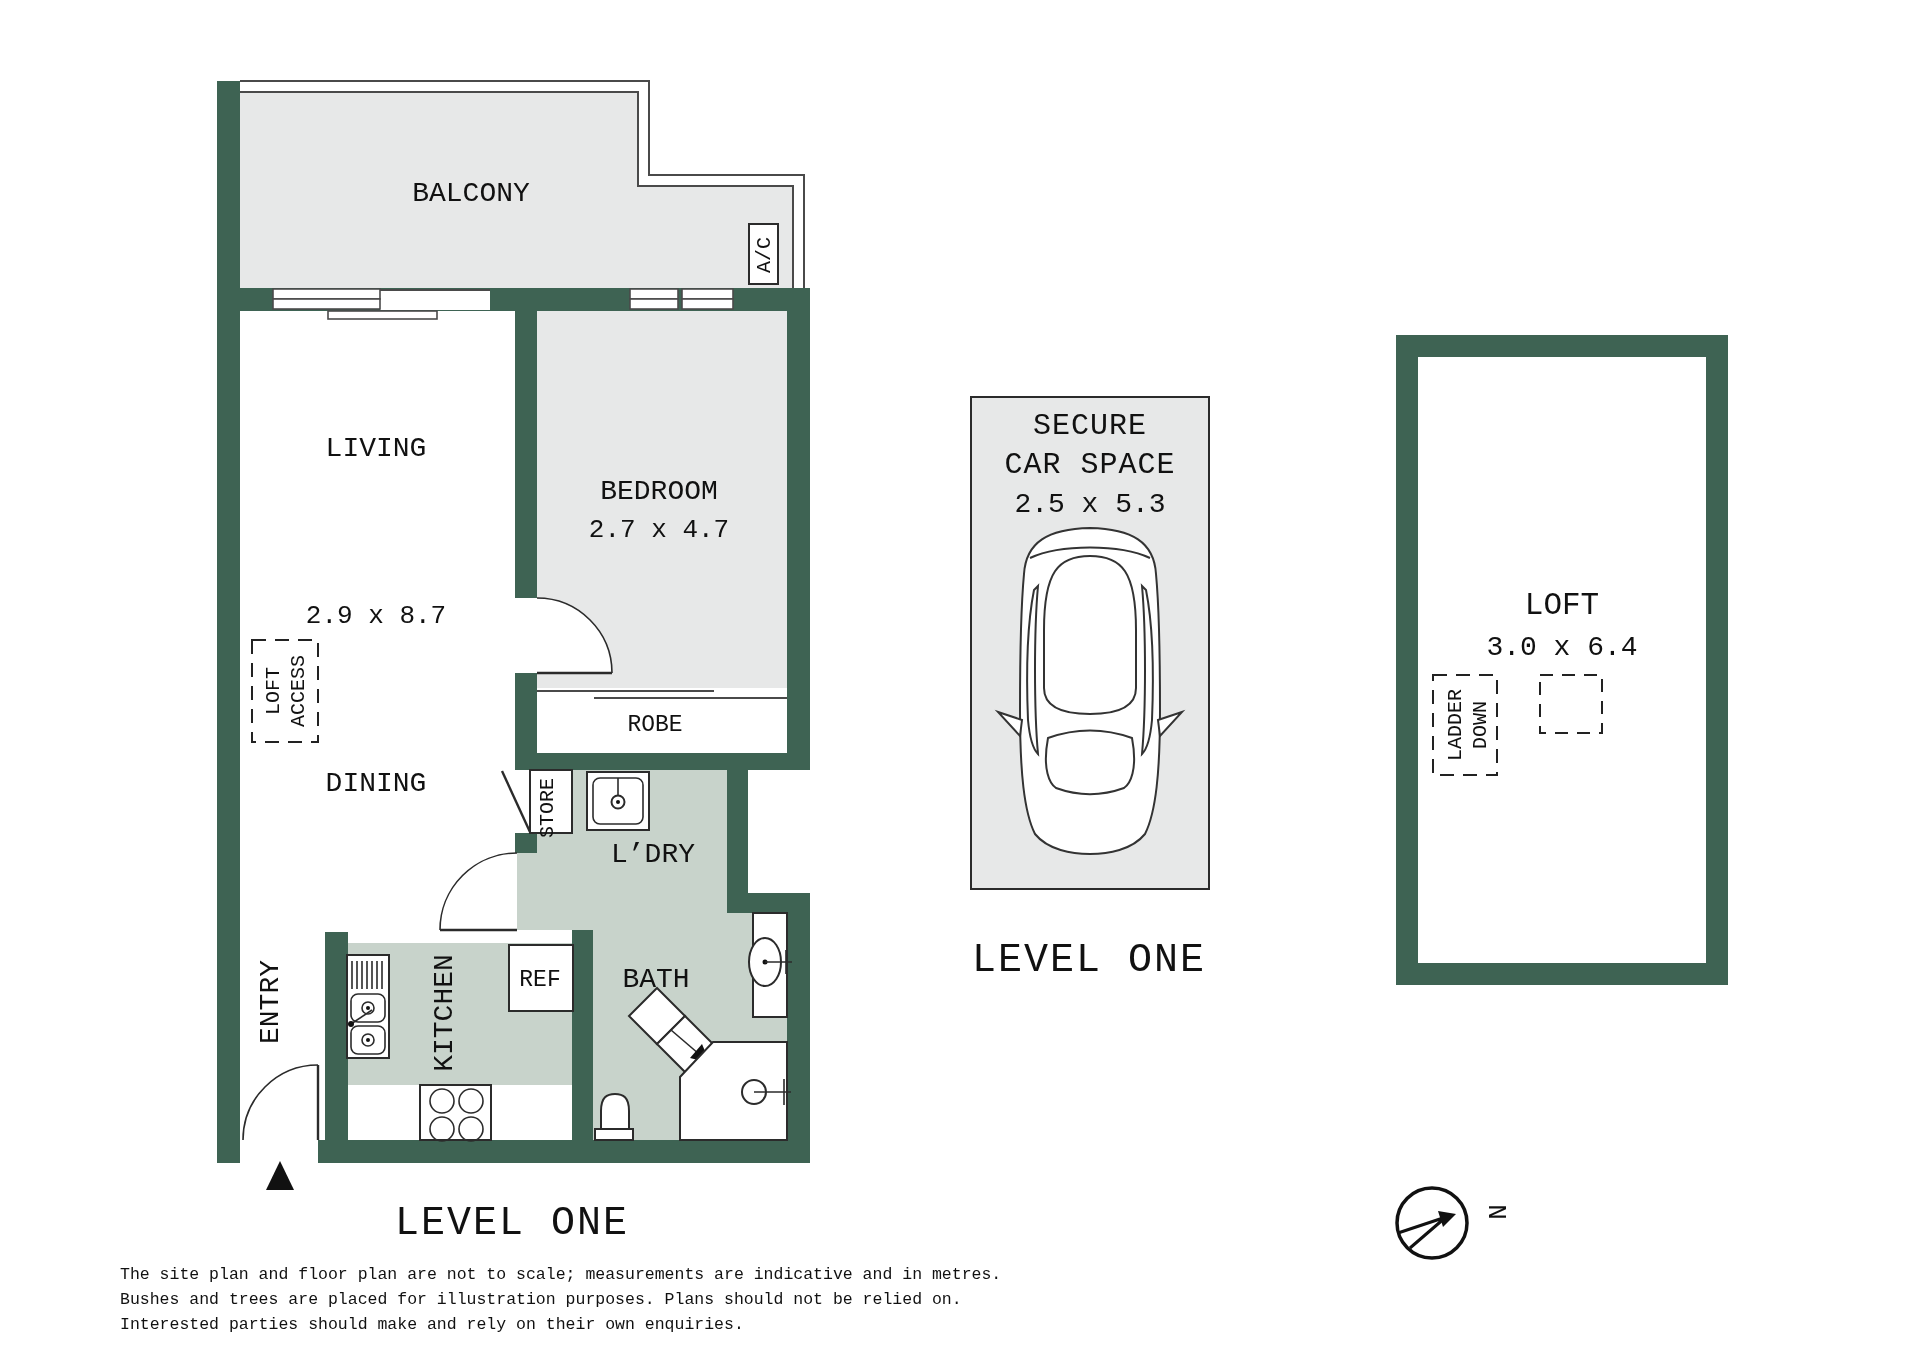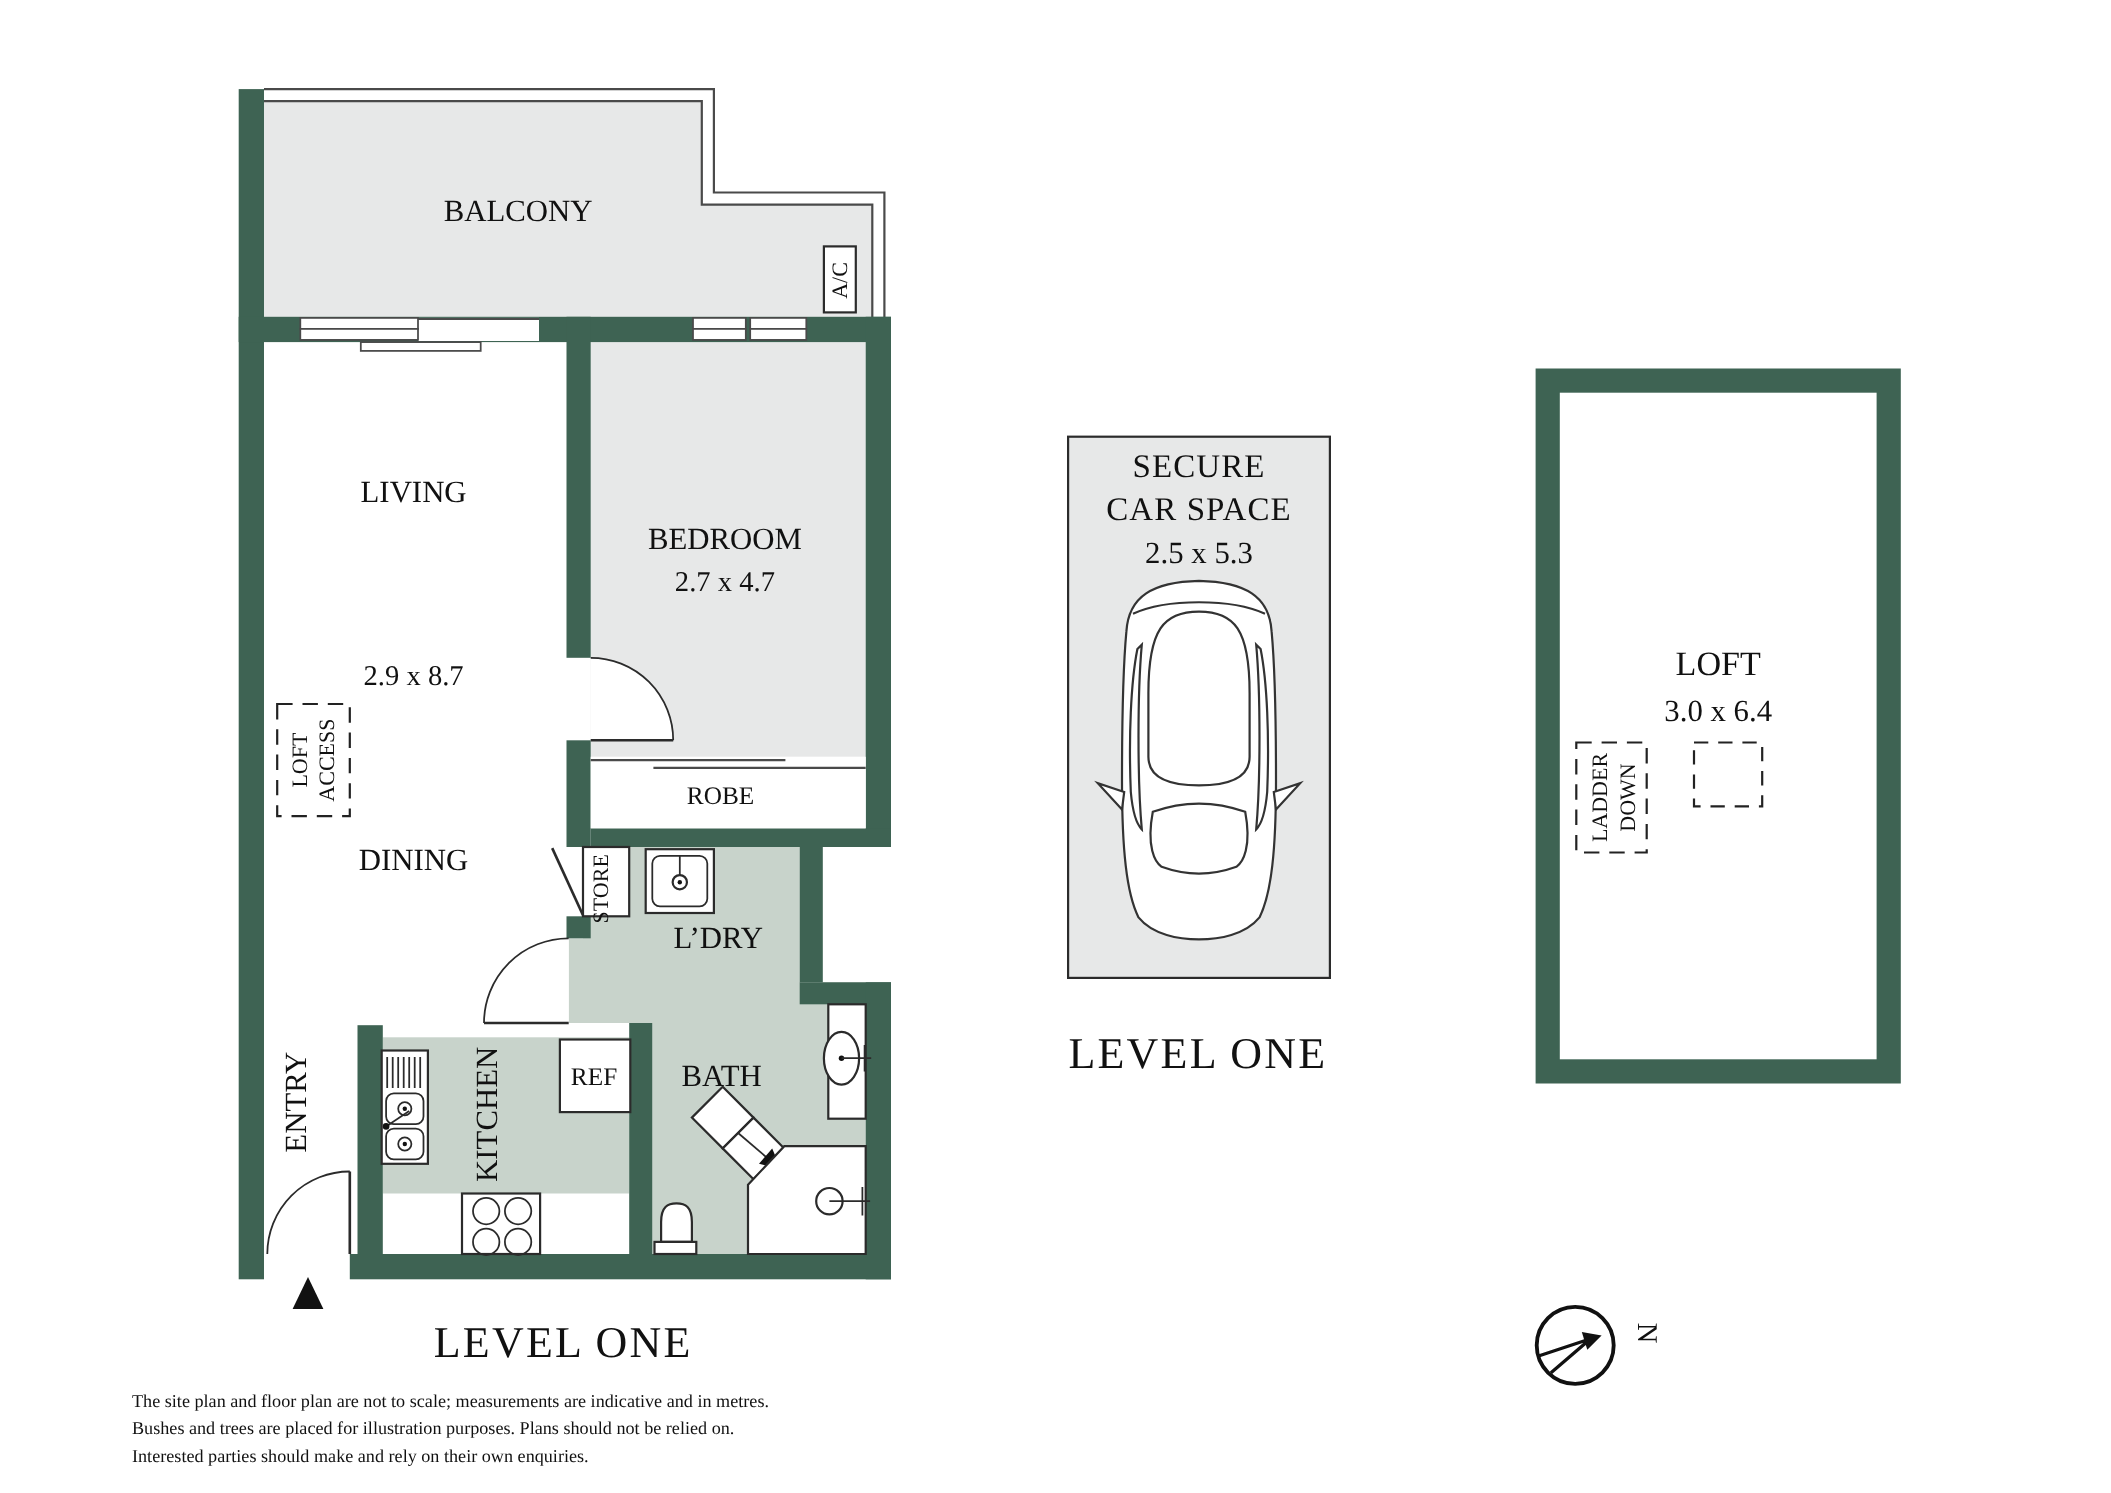--- a/index.html
+++ b/index.html
@@ -1,17 +1,17 @@
 <!DOCTYPE html>
 <html style="--color-wall: #3e6353; --color-light_fill: #e7e8e8; --color-wet_fill: #c8d3cb; --color-line: #4a4a4a; --color-text: #111111;"><head>
 <meta charset="utf-8">
 <style>
   html,body{margin:0;padding:0;background:#ffffff;}
   .stage{position:relative;width:1919px;height:1357px;background:#fff;overflow:hidden;
-         font-family:Liberation Serif, serif;}
+         font-family:Liberation Mono, monospace;}
   svg{position:absolute;left:0;top:0;}
   .wall{fill:var(--color-wall,#3e6353);stroke:none;}
   .fill-light{fill:var(--color-light_fill,#e7e8e8);stroke:none;}
   .fill-sage{fill:var(--color-wet_fill,#c8d3cb);stroke:none;}
   .fence{fill:none;stroke:var(--color-line,#4a4a4a);stroke-width:2;}
   .thin{fill:#ffffff;stroke:var(--color-line,#4a4a4a);stroke-width:1.6;}
   .thinline{fill:none;stroke:var(--color-line,#4a4a4a);stroke-width:2;}
   .fixture{fill:#ffffff;stroke:#2b2b2b;stroke-width:2;}
   .fixline{fill:none;stroke:#2b2b2b;stroke-width:1.6;}
   .swing{fill:#ffffff;stroke:none;}

